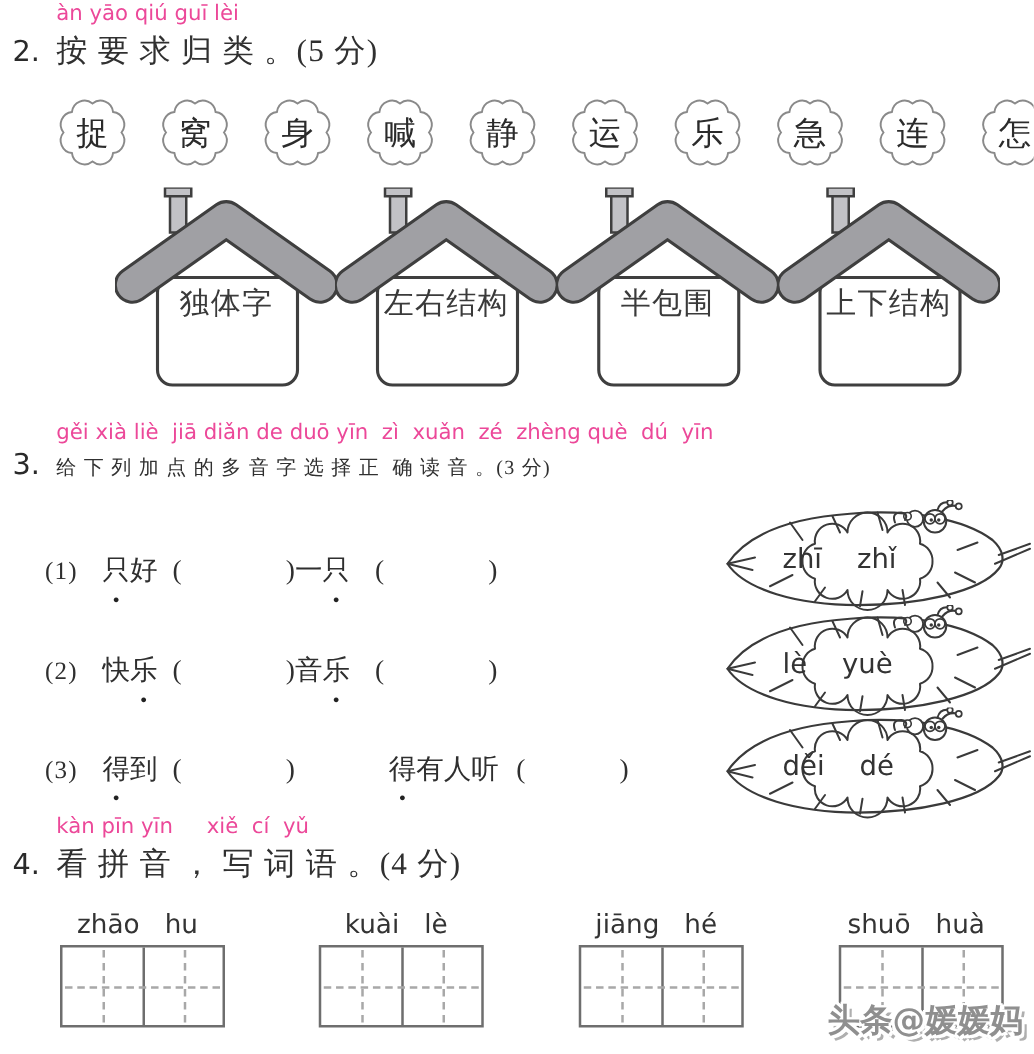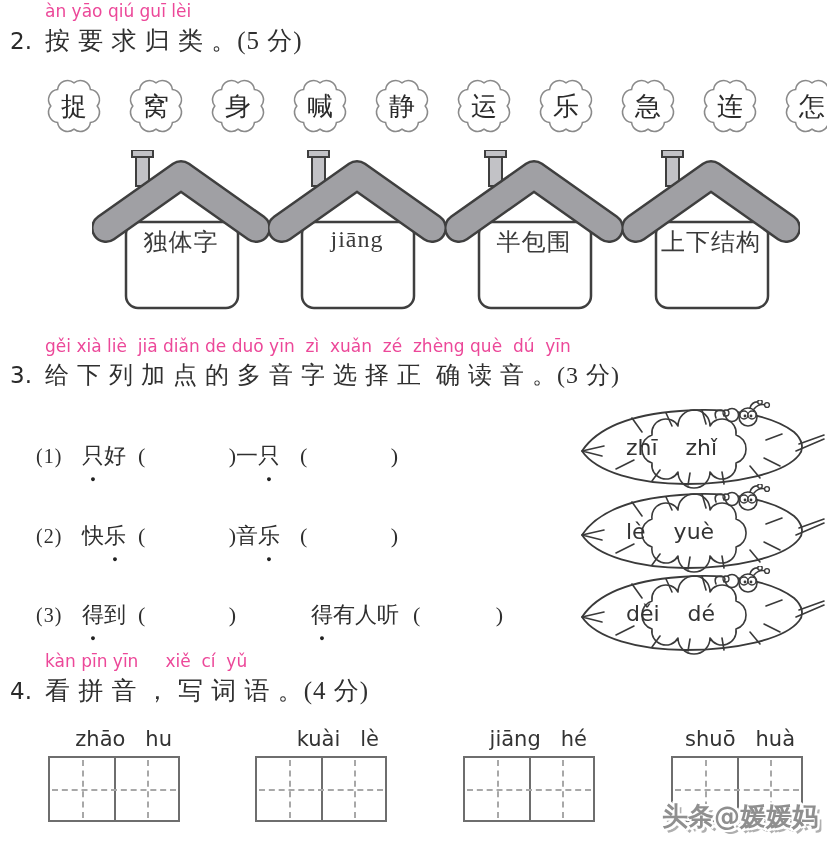--- a/index.html
+++ b/index.html
@@ -32,21 +32,21 @@
        font-size:9px;line-height:1;color:#222;}
   .paren{display:inline-flex;width:98px;justify-content:space-between;margin-left:12px;}
   .w2{}
   .paren2{margin-left:20px;}
   
   .snail{position:absolute;left:576px;width:250px;height:90px;}
   .snail svg{position:absolute;inset:0;width:250px;height:90px;}
   .snail .stext{position:absolute;left:50px;top:35px;width:120px;
       font-family:"DejaVu Sans","Liberation Sans",sans-serif;font-size:22px;color:#333;white-space:pre;}
   
-  .pygroup{position:absolute;top:727px;width:124px;text-align:right;}
+  .pygroup{position:absolute;top:727px;width:124px;text-align:center;}
   .gpy{font-family:"DejaVu Sans","Liberation Sans",sans-serif;font-size:21px;color:#333;white-space:pre;}
   .grid{position:relative;margin-top:5px;width:132px;height:66px;border:2px solid #6e6e6e;box-sizing:border-box;}
   .grid::after{content:"";position:absolute;left:2px;right:2px;top:50%;border-top:2px dashed #a8a8a8;}
   .cell{position:absolute;top:0;bottom:0;width:50%;}
   .cell.c1{left:0;}
   .cell.c2{left:50%;border-left:2px solid #6e6e6e;box-sizing:border-box;}
   .cell::before{content:"";position:absolute;left:50%;top:2px;bottom:2px;border-left:2px dashed #a8a8a8;}
   
   .watermark{position:absolute;left:662px;top:799px;
       font-family:"DejaVu Sans","Liberation Sans",sans-serif;font-weight:bold;font-size:26px;
@@ -144,21 +144,21 @@
     <span class="label">独体字</span>
   </div>
   <div class="house" style="left:268px">
     <svg viewBox="0 0 178 165">
       <rect x="44" y="4" width="13" height="32" fill="#c2c2c6" stroke="#3f3f3f" stroke-width="2"></rect>
       <rect x="40" y="0" width="21" height="7" fill="#c2c2c6" stroke="#3f3f3f" stroke-width="2"></rect>
       <rect x="34" y="72" width="112" height="86" rx="12" fill="#ffffff" stroke="#3f3f3f" stroke-width="2.5"></rect>
       <path d="M14,78 L89,25 L164,78" fill="none" stroke="#3f3f3f" stroke-width="30" stroke-linecap="round" stroke-linejoin="round"></path>
       <path d="M14,78 L89,25 L164,78" fill="none" stroke="#a0a0a4" stroke-width="25" stroke-linecap="round" stroke-linejoin="round"></path>
     </svg>
-    <span class="label">jiāng</span>
+    <span class="label">左右结构</span>
   </div>
   <div class="house" style="left:445px">
     <svg viewBox="0 0 178 165">
       <rect x="44" y="4" width="13" height="32" fill="#c2c2c6" stroke="#3f3f3f" stroke-width="2"></rect>
       <rect x="40" y="0" width="21" height="7" fill="#c2c2c6" stroke="#3f3f3f" stroke-width="2"></rect>
       <rect x="34" y="72" width="112" height="86" rx="12" fill="#ffffff" stroke="#3f3f3f" stroke-width="2.5"></rect>
       <path d="M14,78 L89,25 L164,78" fill="none" stroke="#3f3f3f" stroke-width="30" stroke-linecap="round" stroke-linejoin="round"></path>
       <path d="M14,78 L89,25 L164,78" fill="none" stroke="#a0a0a4" stroke-width="25" stroke-linecap="round" stroke-linejoin="round"></path>
     </svg>
     <span class="label">半包围</span>
@@ -171,21 +171,21 @@
       <path d="M14,78 L89,25 L164,78" fill="none" stroke="#3f3f3f" stroke-width="30" stroke-linecap="round" stroke-linejoin="round"></path>
       <path d="M14,78 L89,25 L164,78" fill="none" stroke="#a0a0a4" stroke-width="25" stroke-linecap="round" stroke-linejoin="round"></path>
     </svg>
     <span class="label">上下结构</span>
   </div>
 
   <div class="qheader" style="top:337px">
     <div class="pinyin">gěi xià liè  jiā diǎn de duō yīn  zì  xuǎn  zé  zhèng què  dú  yīn</div>
     <div class="qline">
       <span class="qnum">3.</span>
-      <span class="hanzi" style="font-size:24px">给 下 列 加 点 的 多 音 字 选 择 正  确 读 音 。(3 分)</span>
+      <span class="hanzi" style="font-size:16px">给 下 列 加 点 的 多 音 字 选 择 正  确 读 音 。(3 分)</span>
     </div>
   </div>
 
   <div class="mrow" style="top:441px">
     <span class="rnum">(1)</span>
     <span class="word"><span></span><span class="dotted"><span>只</span><span class="dot">●</span></span><span>好</span></span>
     <span class="paren">
         <span>(</span>
         <span>)</span>
       </span>

